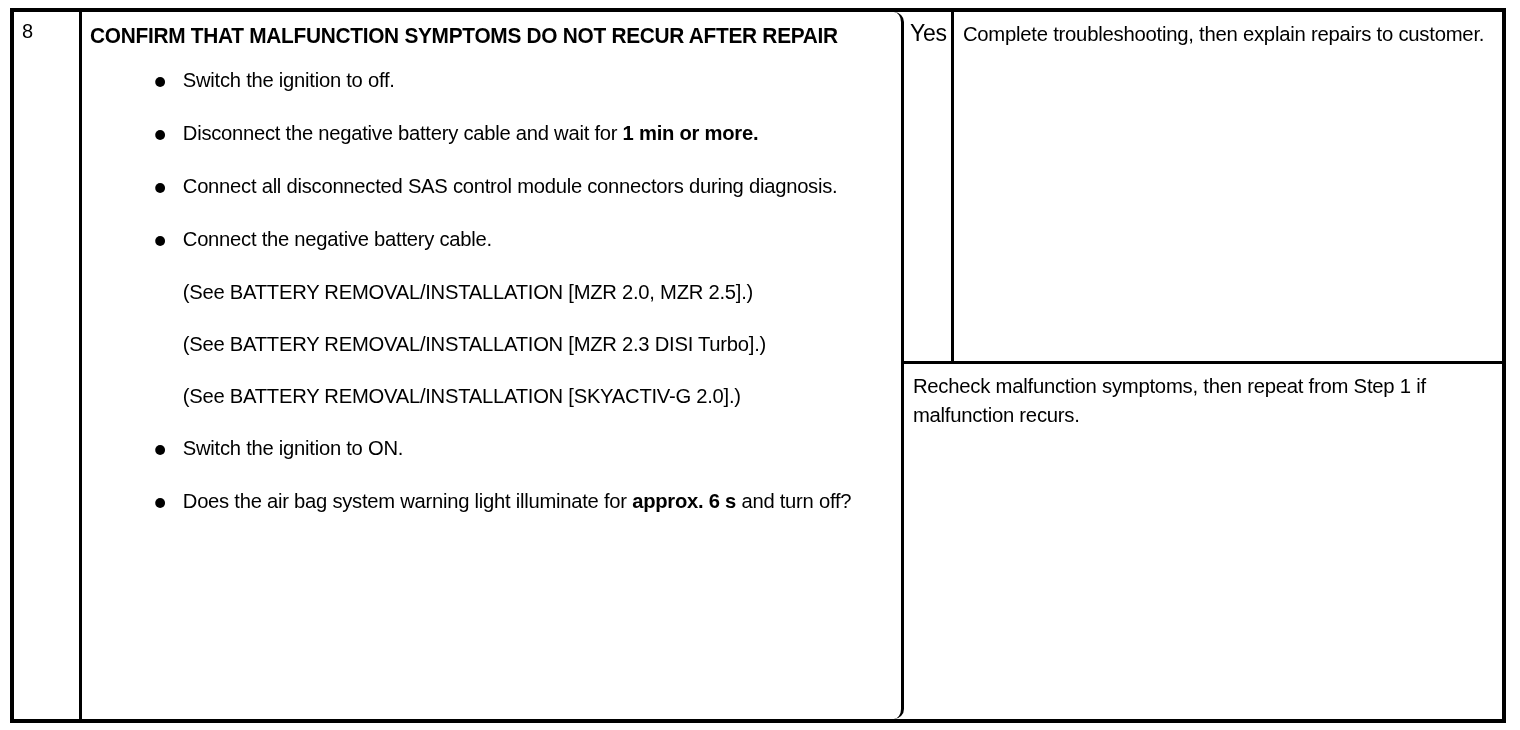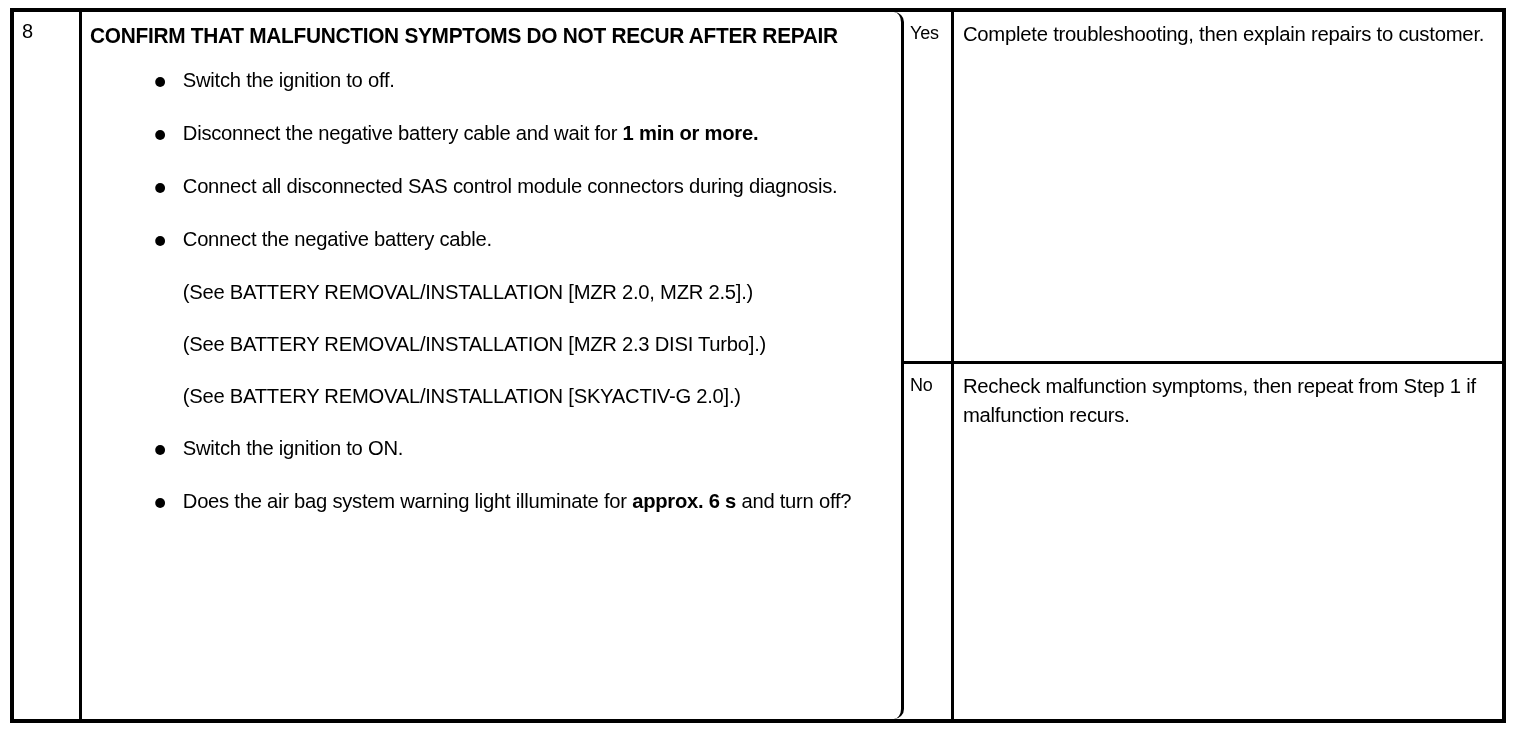--- a/index.html
+++ b/index.html
@@ -122,21 +122,21 @@
   }
   .answer-row.row-no {
     flex: 1 1 auto;
   }
   .answer-label {
     flex: 0 0 50px;
     width: 50px;
     box-sizing: border-box;
     border-right: 3px solid #000000;
     padding: 7px 0 0 6px;
-    font-size: 18px;
+    font-size: 23px;
     line-height: 29px;
     letter-spacing: -0.2px;
   }
   .answer-text {
     flex: 1 1 auto;
     box-sizing: border-box;
     padding: 7px 8px 0 9px;
     font-size: 20.5px;
     line-height: 29px;
     letter-spacing: -0.25px;
@@ -198,21 +198,20 @@
     </div>
 
     <div class="col-answers">
 
       <div class="answer-row row-yes">
         <div class="answer-label">Yes</div>
         <div class="answer-text">Complete troubleshooting, then explain repairs to customer.</div>
       </div>
 
       <div class="answer-row row-no">
-        <div class="answer-label">No</div>
         <div class="answer-text">Recheck malfunction symptoms, then repeat from Step 1 if malfunction recurs.</div>
       </div>
 
     </div>
 
   </div>
 
 </div>
 
 </body></html>

